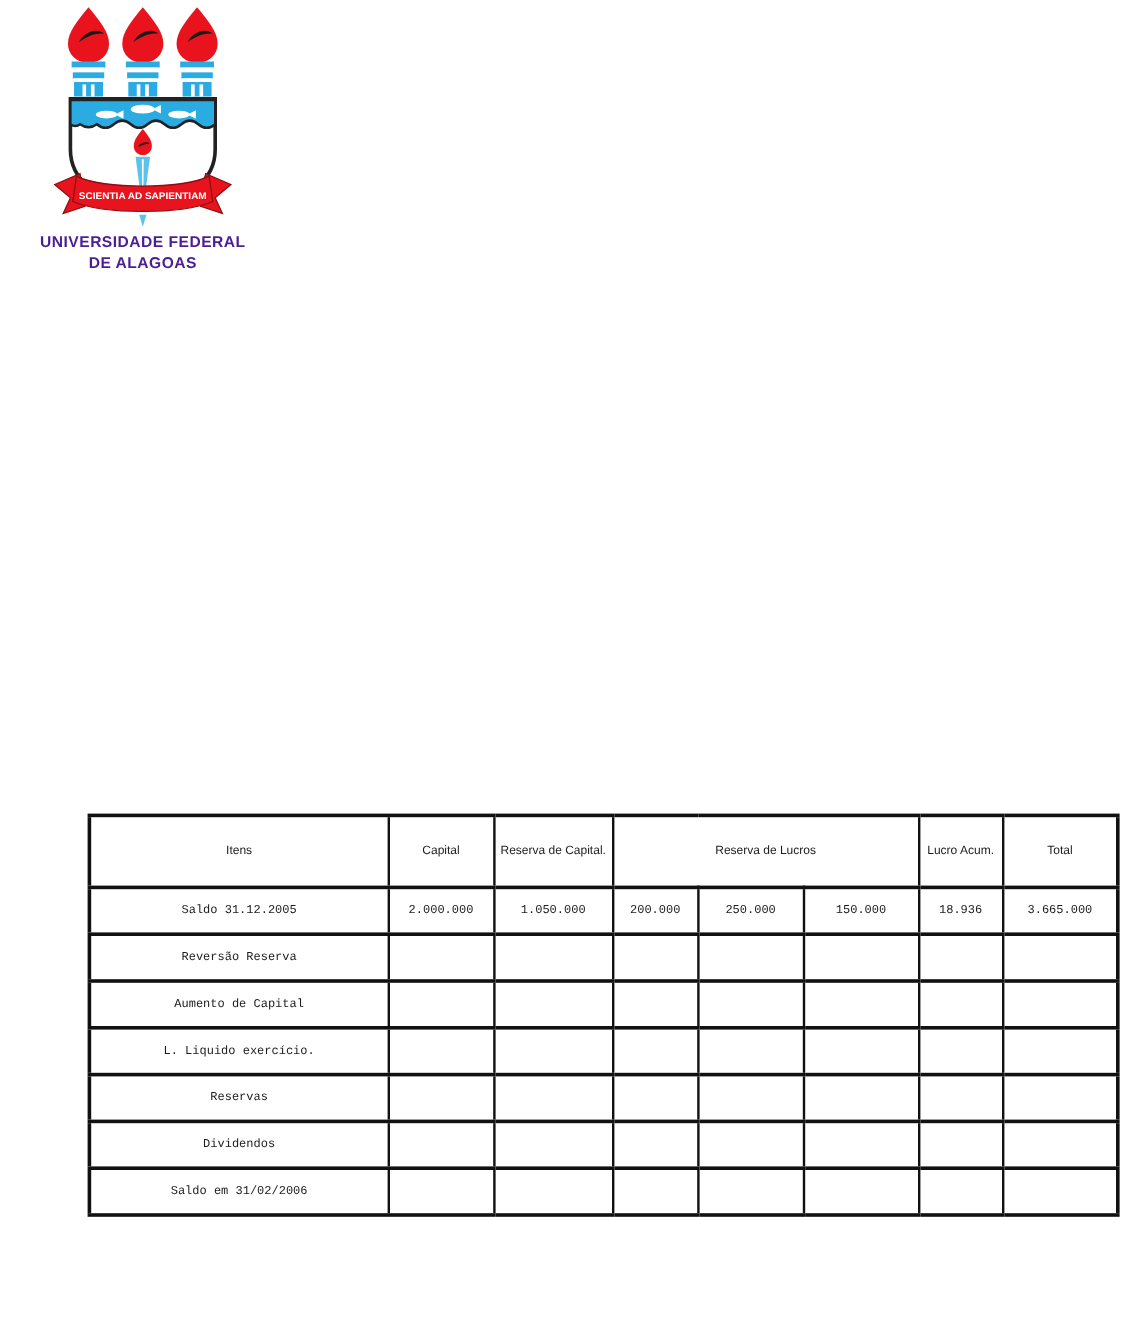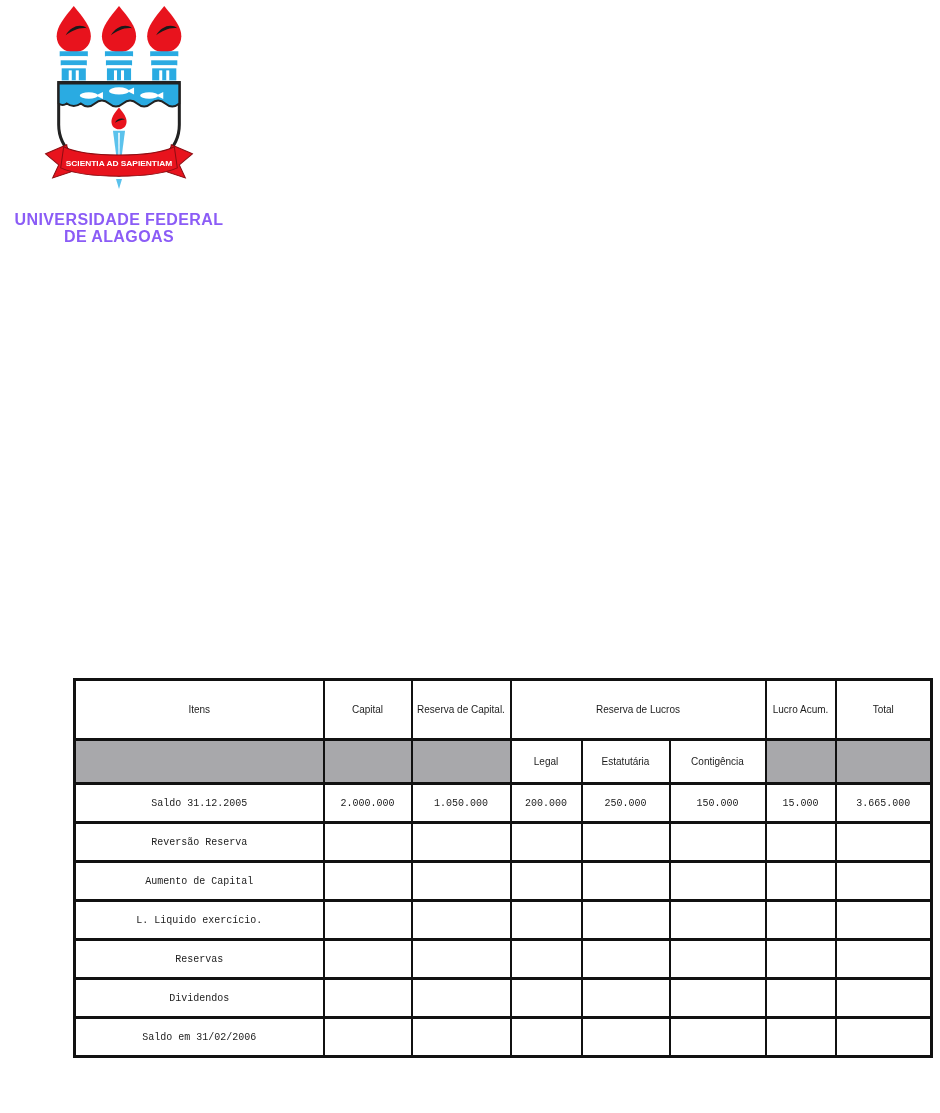--- a/index.html
+++ b/index.html
@@ -17,26 +17,26 @@
   
   .logo {
     position: absolute;
     left: 8px;
     top: 4px;
     width: 222px;
     text-align: center;
   }
   .logo svg { display: block; margin: 0 auto; }
   .logo-name {
-    margin-top: 21px;
+    margin-top: 3px;
     font-weight: bold;
-    font-size: 16px;
+    font-size: 13px;
     line-height: 17px;
     letter-spacing: 0.4px;
-    color: #8b5cf6;
+    color: #4c1d95;
   }
 
   
   .tbl-wrap {
     position: absolute;
     left: 73px;
     top: 678px;
     width: 858px;
   }
   table.mut {
@@ -162,39 +162,29 @@
       </colgroup>
       <tbody>
           <tr class="hdr1">
         <th>Itens</th>
         <th>Capital</th>
         <th class="wrap">Reserva de Capital.</th>
         <th colspan="3">Reserva de Lucros</th>
         <th class="wrap">Lucro Acum.</th>
         <th>Total</th>
       </tr>
-      <tr class="hdr2">
-        <td class="cell-gray"></td>
-        <td class="cell-gray"></td>
-        <td class="cell-gray"></td>
-        <th>Legal</th>
-        <th>Estatutária</th>
-        <th>Contigência</th>
-        <td class="cell-gray"></td>
-        <td class="cell-gray"></td>
-      </tr>
 
       <tr class="datarow">
         <td class="label">Saldo 31.12.2005</td>
         <td>2.000.000</td>
         <td>1.050.000</td>
         <td>200.000</td>
         <td>250.000</td>
         <td>150.000</td>
-        <td>15.000</td>
+        <td>18.936</td>
         <td>3.665.000</td>
       </tr>
       <tr class="datarow">
         <td class="label">Reversão Reserva</td>
         <td></td>
         <td></td>
         <td></td>
         <td></td>
         <td></td>
         <td></td>

